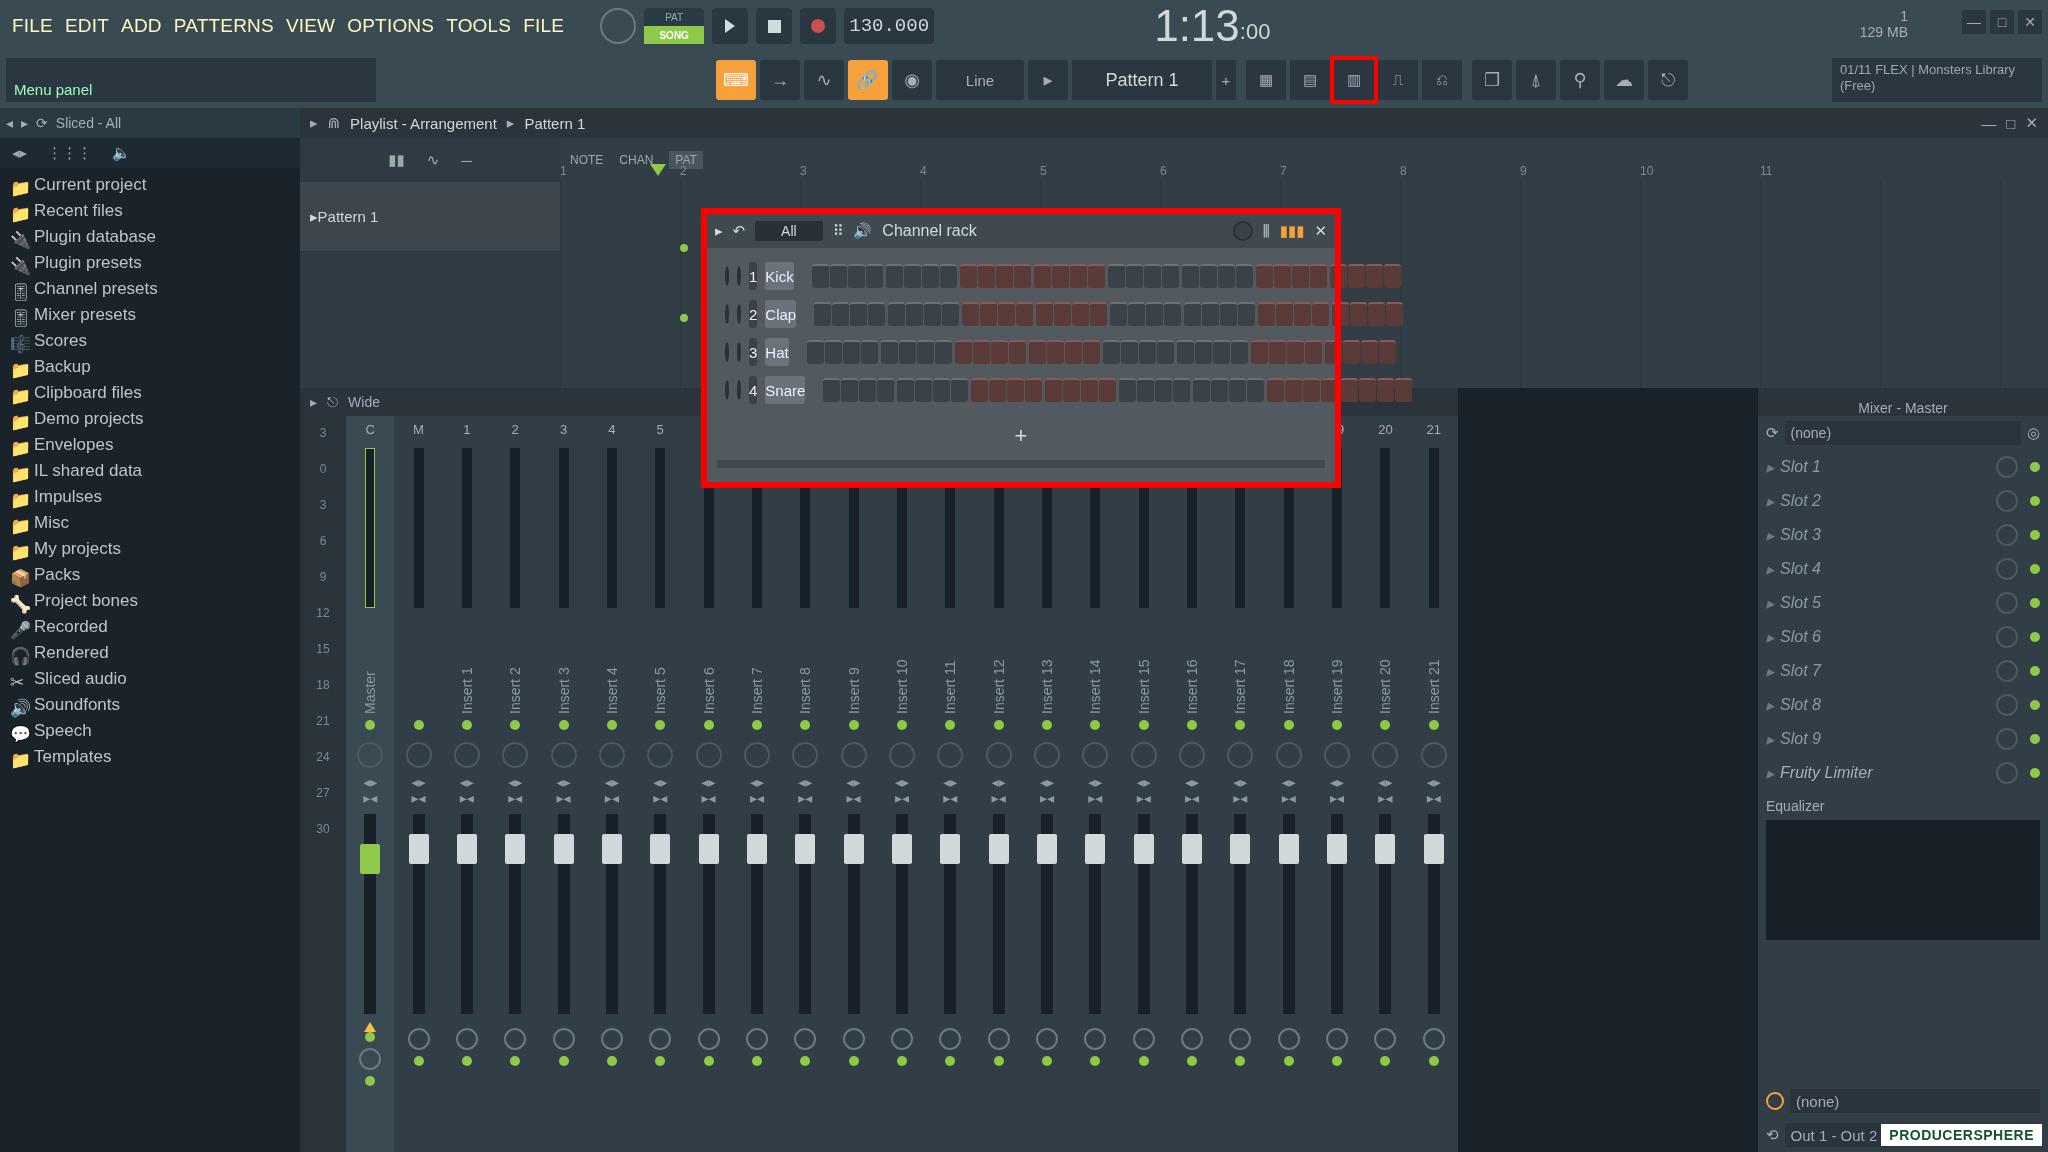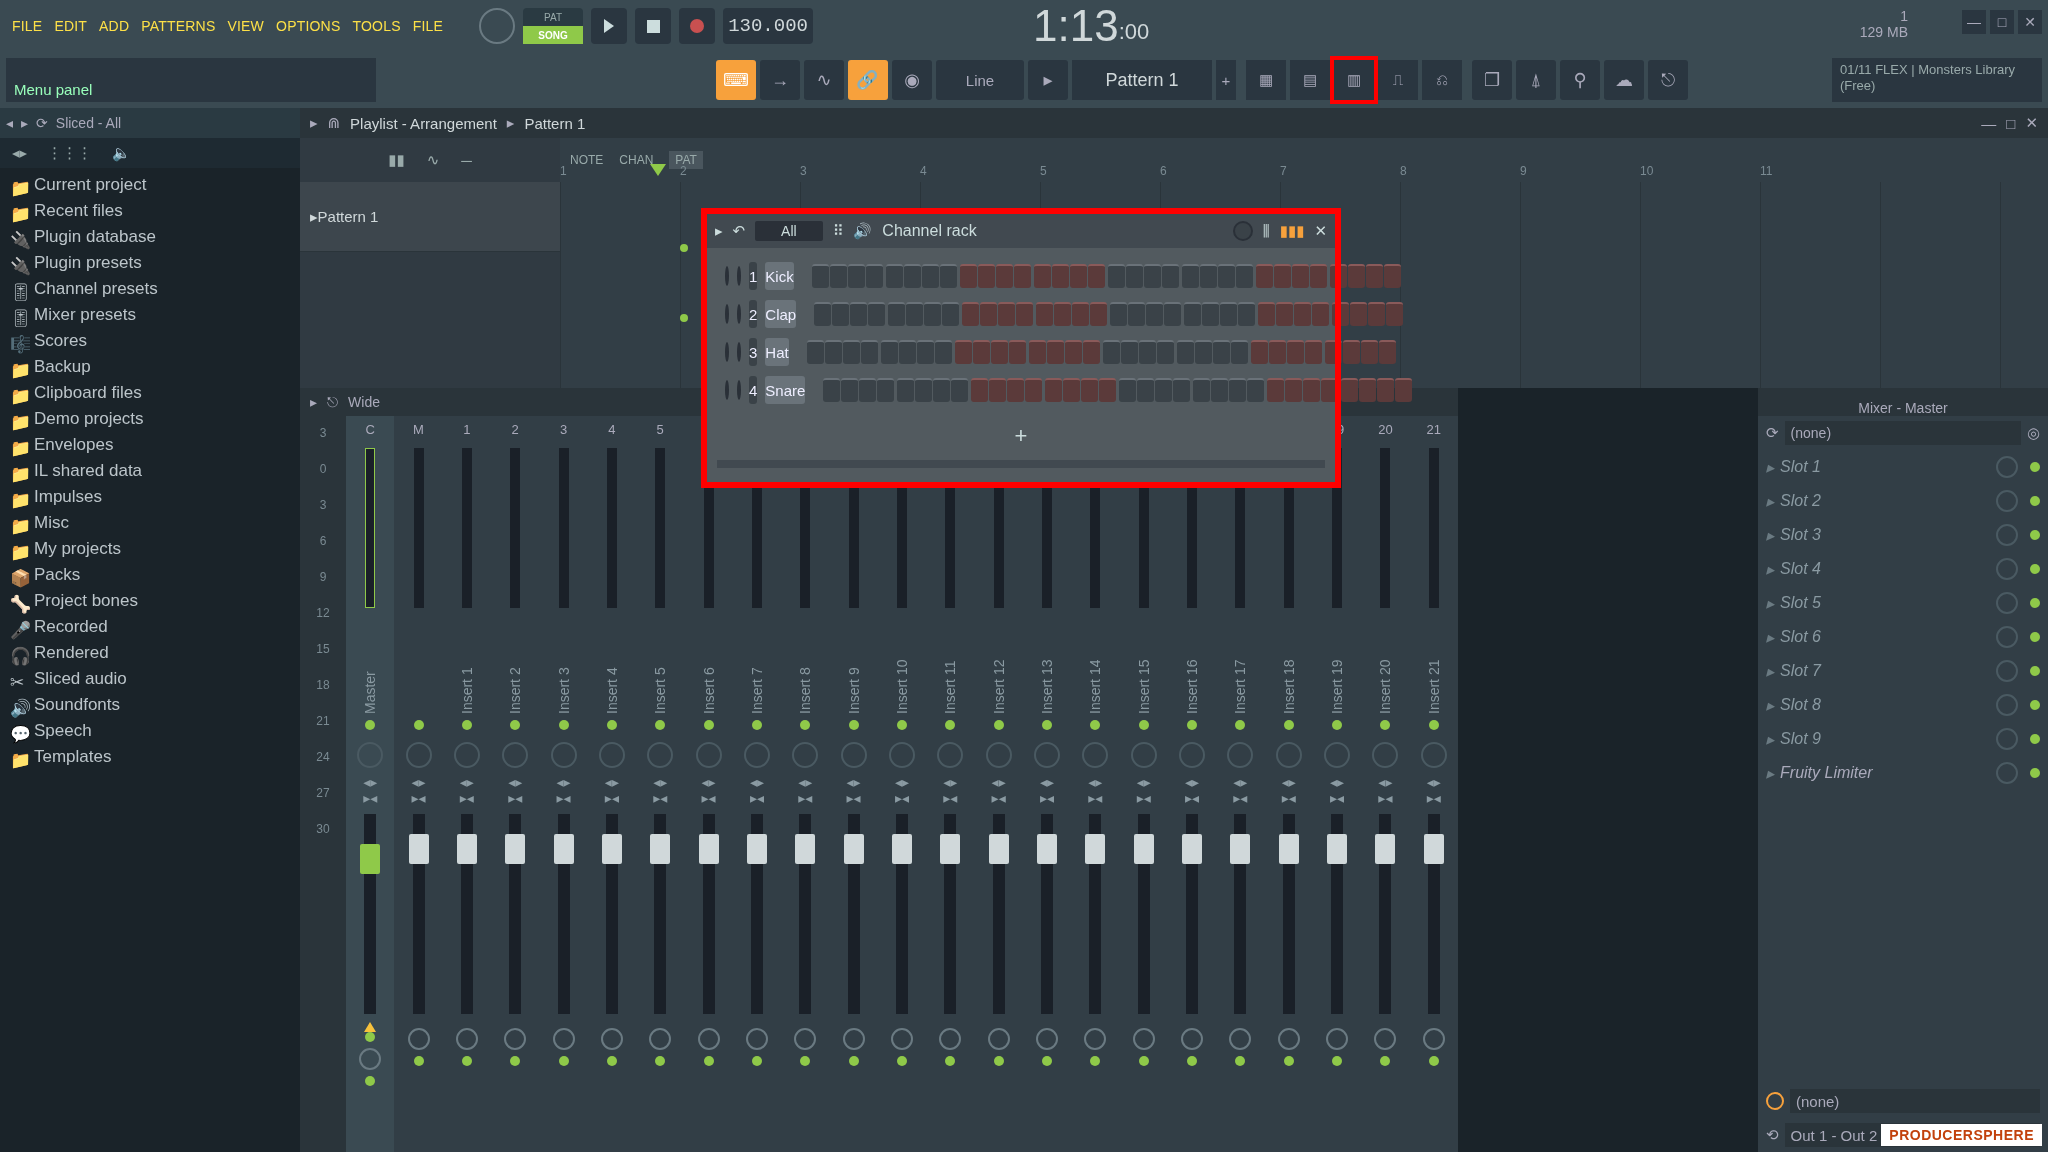--- a/index.html
+++ b/index.html
@@ -1,20 +1,20 @@
 <!DOCTYPE html>
 <html><head>
 <meta charset="utf-8">
 <style>
 * { margin:0; padding:0; box-sizing:border-box; font-family:Arial,sans-serif; user-select:none; }
 body { background:#1a2329; width:2048px; height:1152px; overflow:hidden; position:relative; color:#aab; font-size:15px; }
 
 
 .menubar { height:52px; background:#3a4a52; display:flex; align-items:center; padding:0 6px; }
-.menubar .menu-item { color:#fde047; font-size:14px; font-weight:400; padding:4px 6px; cursor:pointer; letter-spacing:0.2px; }
+.menubar .menu-item { color:#fef9c3; font-size:19px; font-weight:400; padding:4px 6px; cursor:pointer; letter-spacing:0.2px; }
 .transport-group { display:flex; align-items:center; gap:8px; margin-left:30px; }
 .knob { width:36px; height:36px; border:2px solid #6a7a82; border-radius:50%; }
 .pat-song { width:60px; height:36px; display:flex; flex-direction:column; background:#2a3a42; border-radius:4px; }
 .pat-song .half { flex:1; display:flex; align-items:center; justify-content:center; font-size:10px; color:#9aa; }
 .pat-song .half.active { background:#8fc949; color:#fff; font-weight:bold; }
 .play-btn,.stop-btn,.rec-btn { width:36px; height:36px; background:#2a3640; border-radius:4px; display:flex; align-items:center; justify-content:center; cursor:pointer; }
 .rec-btn .dot { width:14px; height:14px; background:#c85050; border-radius:50%; }
 .tempo-box { width:90px; height:36px; background:#2a3640; display:flex; align-items:center; justify-content:center; color:#d0d8da; font-size:19px; border-radius:4px; font-family:'Courier New',monospace;}
 .time-display { margin-left:220px; display:flex; align-items:flex-end; color:#d0d8da; font-family:'Courier New',monospace;}
 .time-display .big { font-size:44px; font-weight:300; }
@@ -118,21 +118,21 @@
 .cr-steps-full { display:flex; gap:1px;}
 .cr-stepgrp { display:flex; gap:1px; margin-right:2px;}
 .cr-step { width:17px;height:24px;background:#3a4248;border-radius:3px;border-top:2px solid #6a7279;}
 .cr-step.b { background:#5b3a3a; border-top-color:#8a5a5a;}
 .cr-sel { width:6px; height:24px; background:#2a3038; margin-left:2px;}
 .cr-sel.on { background:#bfe67a;}
 .cr-add { height:28px; display:flex; align-items:center; justify-content:center; color:#cdd; font-size:22px; cursor:pointer; margin-top:8px;}
 .cr-scroll { height:8px; background:#414950; margin-top:auto;}
 
 
-.watermark { position:absolute; right:6px; bottom:6px; background:#fff; color:#c2410c; font-size:14px; font-weight:bold; padding:3px 8px; letter-spacing:0.5px; z-index:60;}
+.watermark { position:absolute; right:6px; bottom:6px; background:#fff; color:#14532d; font-size:14px; font-weight:bold; padding:3px 8px; letter-spacing:0.5px; z-index:60;}
 
 .tri-r { width:0;height:0;border-top:7px solid transparent;border-bottom:7px solid transparent;border-left:10px solid #cdd; display:inline-block;}
 .sq-stop { width:13px;height:13px;background:#cdd;display:inline-block;}
 </style>
 </head>
 <body>
 
 <div class="menubar">
   <span class="menu-item">FILE</span>
   <span class="menu-item">EDIT</span>
@@ -755,20 +755,24 @@
         <div class="slot-knob"></div>
         <div class="slot-led"></div>
       </div>
       <div class="slot-row">
         <span class="arrow">▸</span>
         <span>Fruity Limiter</span>
         <div class="slot-knob"></div>
         <div class="slot-led"></div>
       </div>
     </div>
+  <div class="eq-section">
+    <span>Equalizer</span>
+    <div class="eq-graph"></div>
+  </div>
   <div class="mr-footer">
     <div class="row">
       <span class="clock-icon"></span>
       <div class="sel" style="flex:1;background:#2a343a;height:24px;display:flex;align-items:center;padding:0 6px">(none)</div>
     </div>
     <div class="row">
       <span>⟲</span>
       <div class="sel" style="flex:1;background:#2a343a;height:24px;display:flex;align-items:center;padding:0 6px">Out 1 - Out 2</div>
     </div>
   </div>

